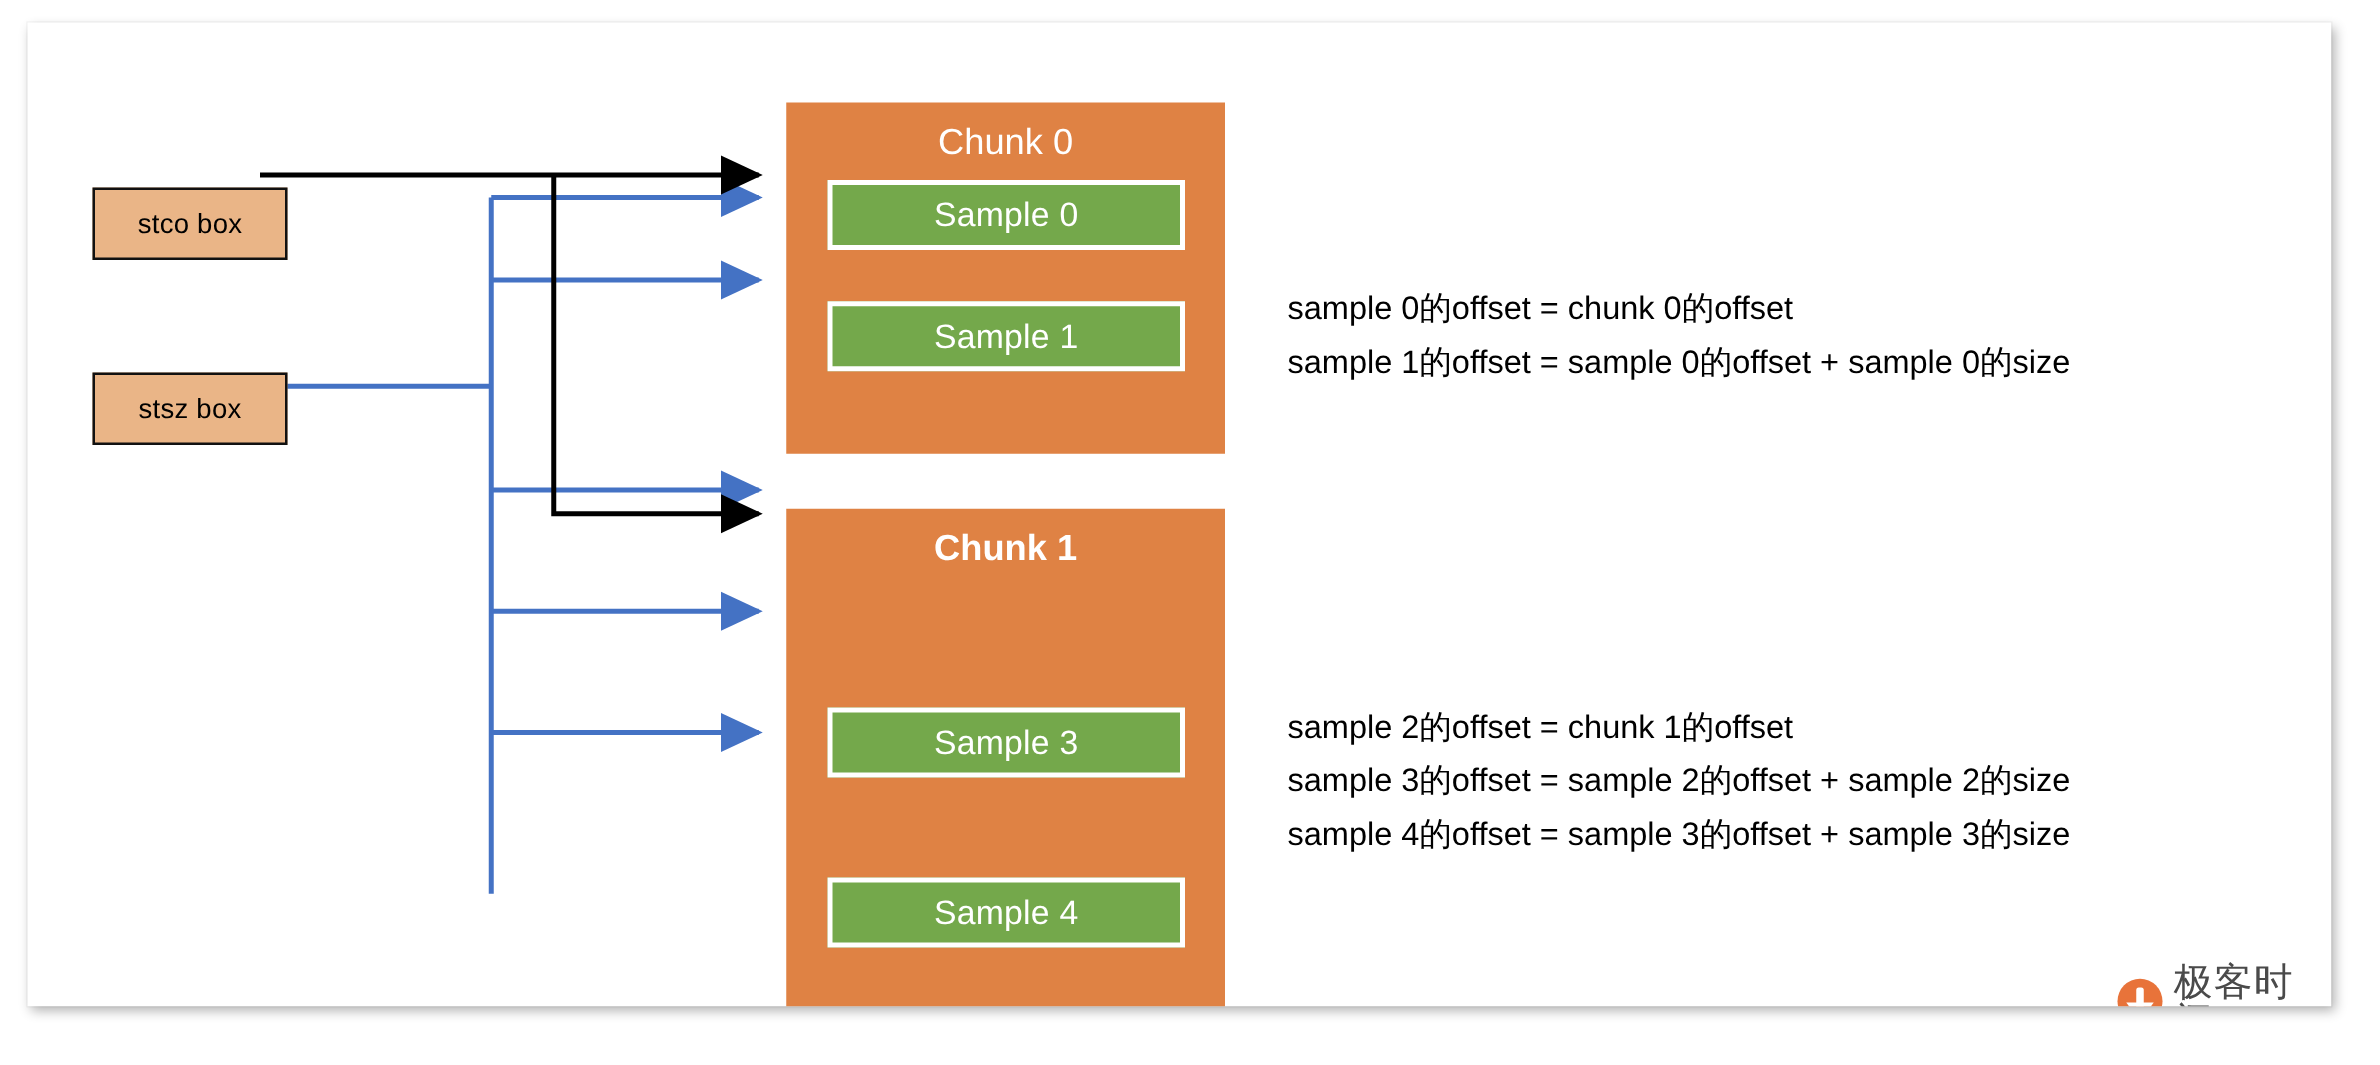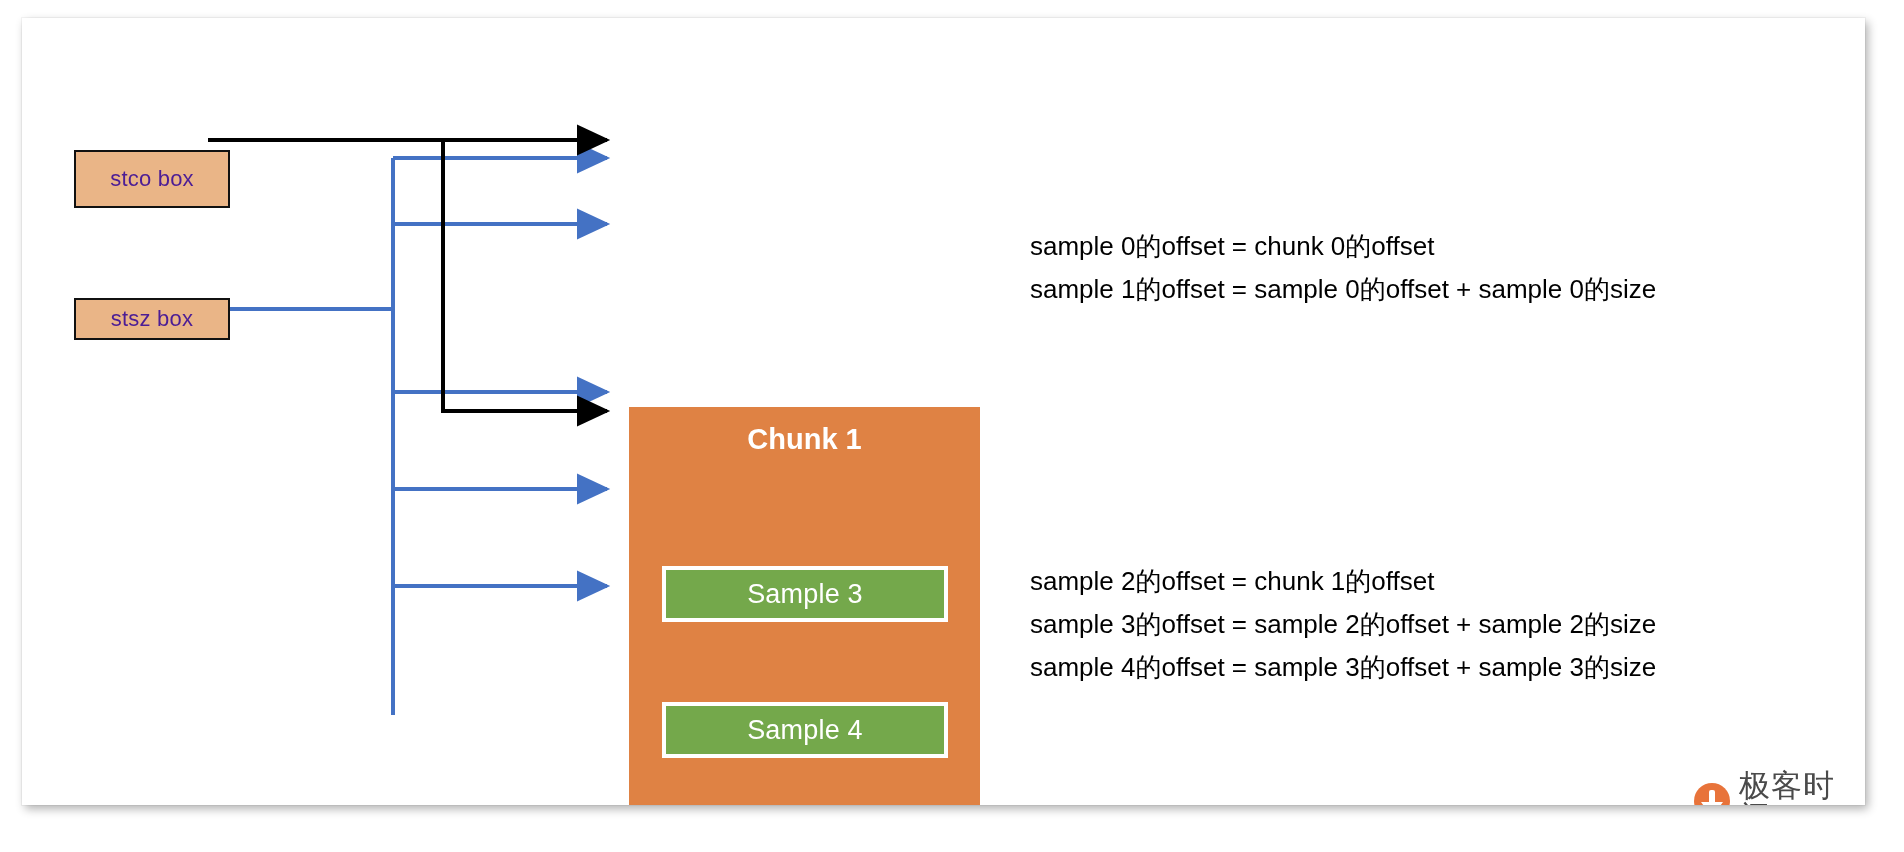--- a/index.html
+++ b/index.html
@@ -35,26 +35,26 @@
 
   
   .srcbox {
     position: absolute;
     background: #EAB587;
     border: 2px solid #111111;
     box-sizing: border-box;
     display: flex;
     align-items: center;
     justify-content: center;
-    color: #4c1d95;
+    color: #000000;
     font-size: 22px;
     letter-spacing: 0.2px;
   }
   #stco-box { left: 52px;  top: 132px; width: 156px; height: 58px; }
-  #stsz-box { left: 52px;  top: 280px; width: 156px; height: 42px; }
+  #stsz-box { left: 52px;  top: 280px; width: 156px; height: 58px; }
 
   
   .chunk {
     position: absolute;
     background: #DF8244;
     box-sizing: border-box;
   }
   #chunk-0 { left: 607px; top: 64px;  width: 351px; height: 281px; }
   #chunk-1 { left: 607px; top: 389px; width: 351px; height: 401px; }
 
@@ -200,20 +200,29 @@
     </svg>
 
     <div class="srcbox" id="stco-box">
       <span>stco box</span>
     </div>
 
     <div class="srcbox" id="stsz-box">
       <span>stsz box</span>
     </div>
 
+    <div class="chunk" id="chunk-0">
+      <div class="chunk-title">Chunk 0</div>
+      <div class="sample s-row-0">
+        <span>Sample 0</span>
+      </div>
+      <div class="sample s-row-1">
+        <span>Sample 1</span>
+      </div>
+    </div>
 
     <div class="chunk" id="chunk-1">
       <div class="chunk-title">Chunk 1</div>
       <div class="sample s-row-1">
         <span>Sample 3</span>
       </div>
       <div class="sample s-row-2">
         <span>Sample 4</span>
       </div>
     </div>

